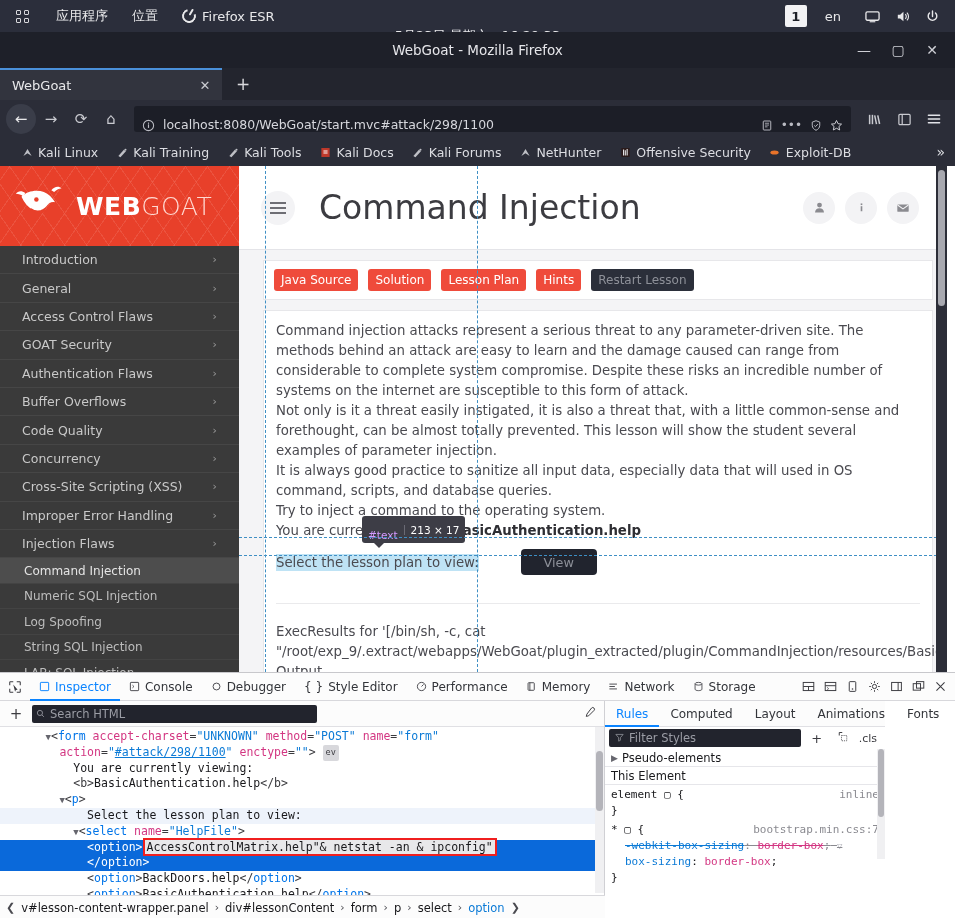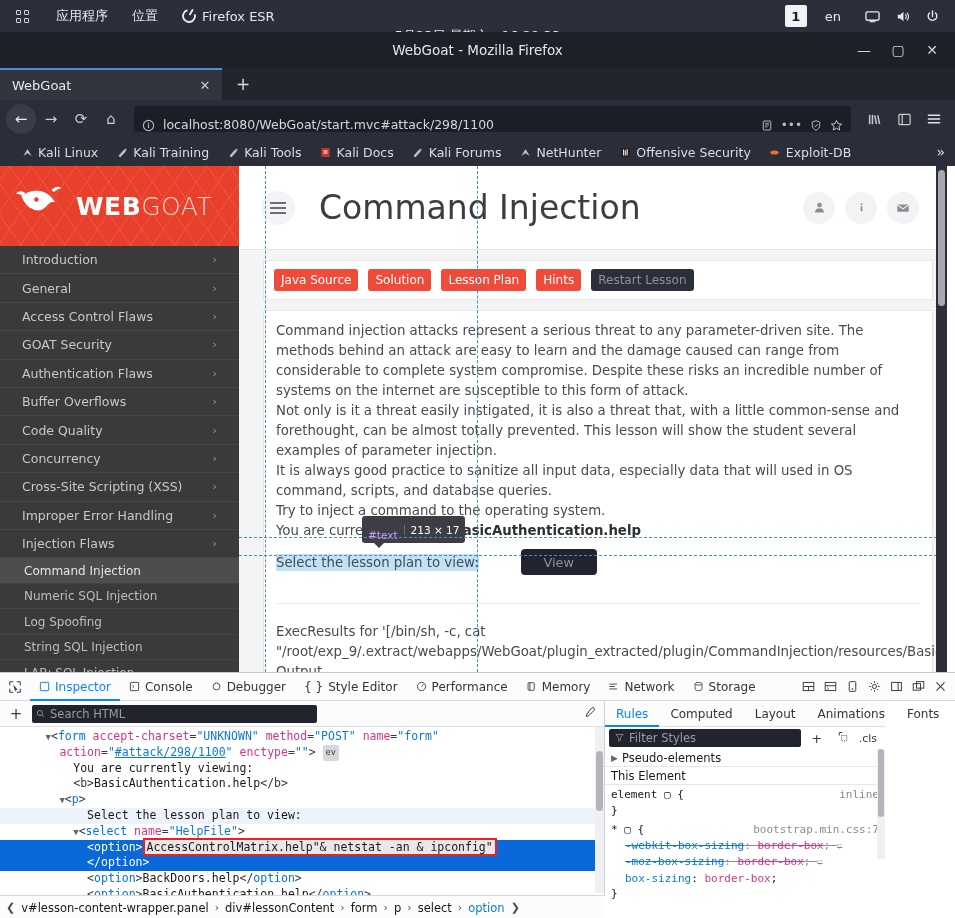--- a/index.html
+++ b/index.html
@@ -799,24 +799,20 @@
 
         <div class="css-block">
           <span class="css-src">bootstrap.min.css:7</span>
           <span>*</span>
           <span> ▢ </span><span>{</span>
           <div style="padding-left:14px;">
             <div class="strike">
               <span class="prop-name">-webkit-box-sizing</span><span>: </span><span class="prop-val">border-box</span><span>;</span>
               <span class="filter-ico">▽</span>
             </div>
-            <div class="strike">
-              <span class="prop-name">-moz-box-sizing</span><span>: </span><span class="prop-val">border-box</span><span>;</span>
-              <span class="filter-ico">▽</span>
-            </div>
             <div>
               <span class="prop-name">box-sizing</span><span>: </span><span class="prop-val">border-box</span><span>;</span>
             </div>
           </div>
           <span>}</span>
         </div>
 
         <div class="dt-right-scroll">
           <div class="thumb"></div>
         </div>

